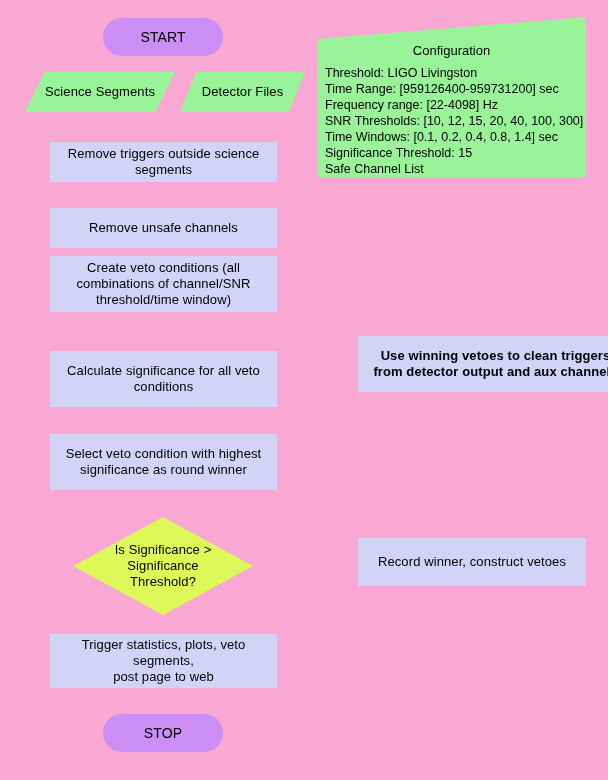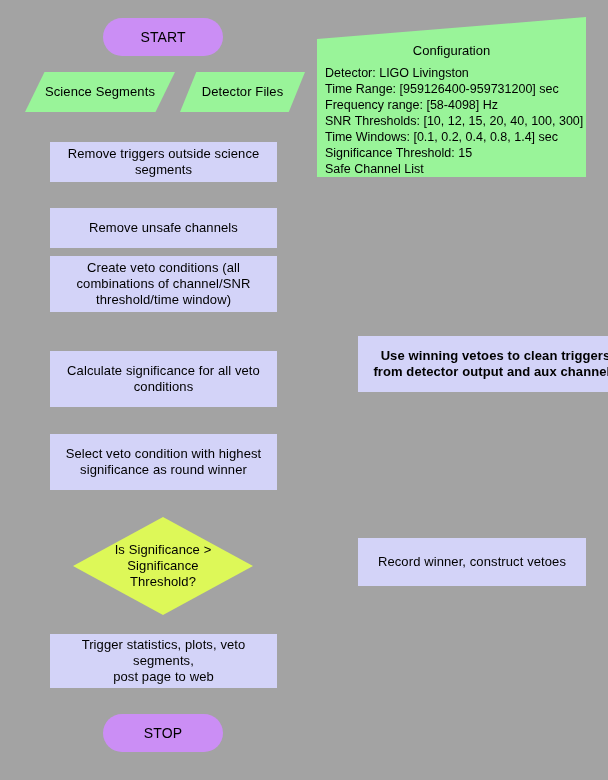--- a/index.html
+++ b/index.html
@@ -11,21 +11,21 @@
     width: 608px;
     height: 780px;
     overflow: hidden;
     font-family: "Liberation Sans", sans-serif;
     -webkit-font-smoothing: antialiased;
   }
   #canvas {
     position: relative;
     width: 608px;
     height: 780px;
-    background: #a3a3a3;
+    background: #f9a8d4;
   }
 
   
   .node {
     position: absolute;
     box-sizing: border-box;
     display: flex;
     align-items: center;
     justify-content: center;
     text-align: center;
@@ -107,23 +107,23 @@
     <span class="label">Science Segments</span>
   </div>
 
   <div class="node data-shape skew" style="left:180px; top:72px; width:125px; height:40px;">
     <span class="label">Detector Files</span>
   </div>
 
   <div class="config" style="left:317px; top:17px; width:269px; height:160px;">
     <div class="cfg-title">Configuration</div>
     <div class="cfg-lines">
-      <div class="cfg-line">Detector: LIGO Livingston</div>
+      <div class="cfg-line">Threshold: LIGO Livingston</div>
       <div class="cfg-line">Time Range: [959126400-959731200] sec</div>
-      <div class="cfg-line">Frequency range: [58-4098] Hz</div>
+      <div class="cfg-line">Frequency range: [22-4098] Hz</div>
       <div class="cfg-line">SNR Thresholds: [10, 12, 15, 20, 40, 100, 300]</div>
       <div class="cfg-line">Time Windows: [0.1, 0.2, 0.4, 0.8, 1.4] sec</div>
       <div class="cfg-line">Significance Threshold: 15</div>
       <div class="cfg-line">Safe Channel List</div>
     </div>
   </div>
 
   <div class="node process" style="left:50px; top:142px; width:227px; height:40px;">
     <span class="label">Remove triggers outside science
 segments</span>

